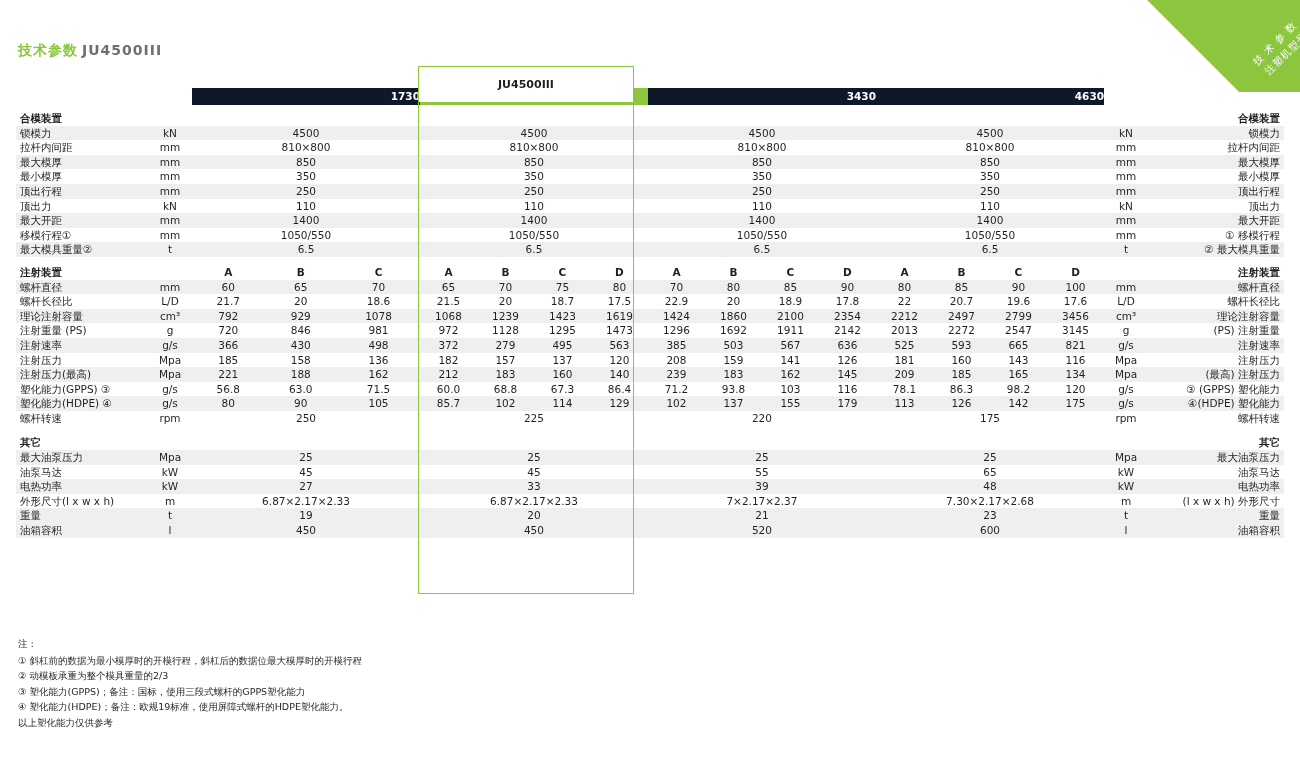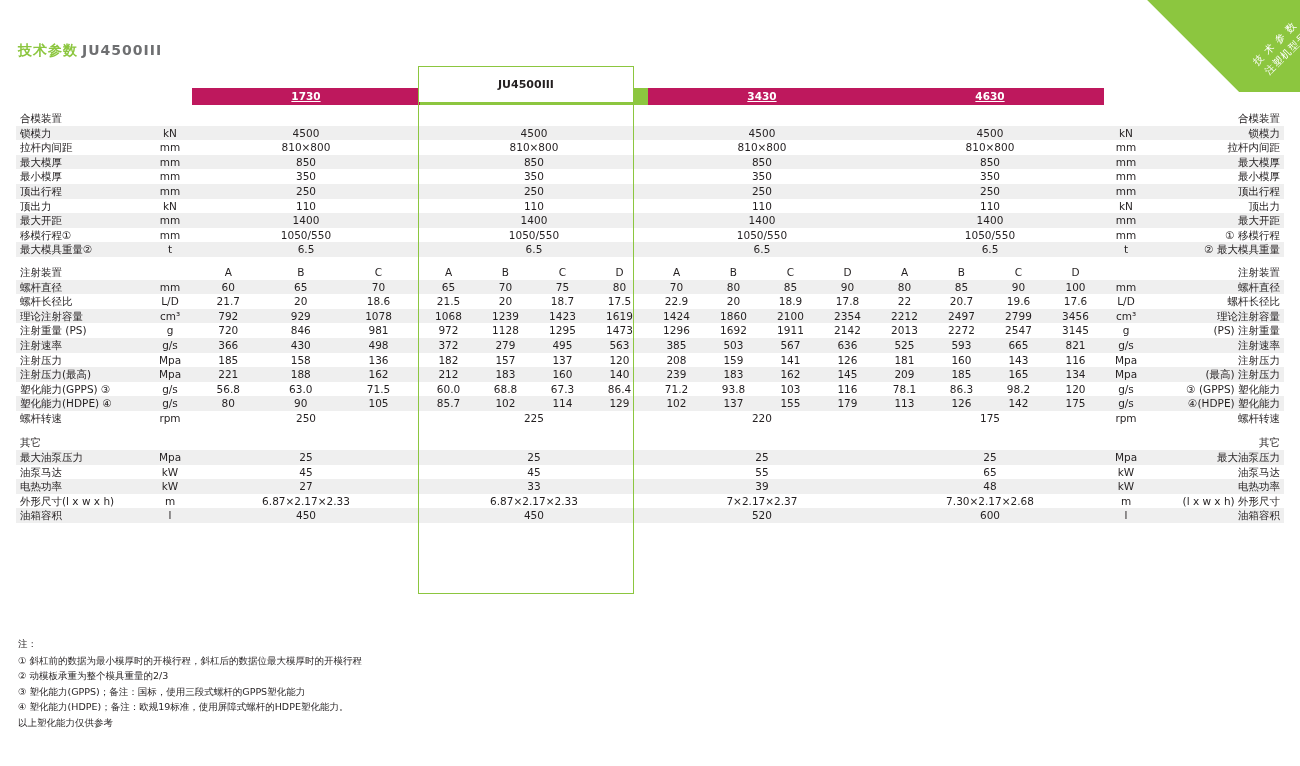--- a/index.html
+++ b/index.html
@@ -47,22 +47,22 @@
   .rowbg td{background:#efefef;}
   tr.r td{height:14.6px;line-height:14.6px;}
 
   .c-label{width:128px;text-align:left;padding-left:4px !important;white-space:nowrap;}
   .c-unit{width:44px;text-align:center;color:#231f20;}
   .c-unit-r{width:44px;text-align:center;}
   .c-label-r{width:132px;text-align:right;padding-right:4px !important;white-space:nowrap;}
   .grp{width:212px;text-align:center;}
   .sub{text-align:center;}
 
-  .hdr-green{background:#be185d;color:#ffffff;font-weight:bold;text-align:center;text-decoration:underline;}
-  .section td{font-weight:normal;background:#ffffff;padding-top:2px;}
+  .hdr-green{background:#0f172a;color:#ffffff;font-weight:bold;text-align:right;}
+  .section td{font-weight:bold;background:#ffffff;padding-top:2px;}
 
   .headrow td{height:17px;line-height:17px;}
 
   .tri{
     position:absolute;left:176px;top:96px;width:0;height:0;
     border-top:9px solid transparent;border-bottom:9px solid transparent;
     border-left:14px solid #ffffff;
     z-index:4;
   }
 
@@ -495,20 +495,30 @@
           <td class="c-label">外形尺寸(l x w x h)</td>
           <td class="c-unit">m</td>
           <td colspan="4" class="grp">6.87×2.17×2.33</td>
           <td colspan="4" class="grp">6.87×2.17×2.33</td>
           <td colspan="4" class="grp">7×2.17×2.37</td>
           <td colspan="4" class="grp">7.30×2.17×2.68</td>
           <td class="c-unit-r">m</td>
           <td class="c-label-r">(l x w x h) 外形尺寸</td>
         </tr>
         <tr class="r rowbg">
+          <td class="c-label">重量</td>
+          <td class="c-unit">t</td>
+          <td colspan="4" class="grp">19</td>
+          <td colspan="4" class="grp">20</td>
+          <td colspan="4" class="grp">21</td>
+          <td colspan="4" class="grp">23</td>
+          <td class="c-unit-r">t</td>
+          <td class="c-label-r">重量</td>
+        </tr>
+        <tr class="r rowbg">
           <td class="c-label">油箱容积</td>
           <td class="c-unit">l</td>
           <td colspan="4" class="grp">450</td>
           <td colspan="4" class="grp">450</td>
           <td colspan="4" class="grp">520</td>
           <td colspan="4" class="grp">600</td>
           <td class="c-unit-r">l</td>
           <td class="c-label-r">油箱容积</td>
         </tr>
       </tbody>

